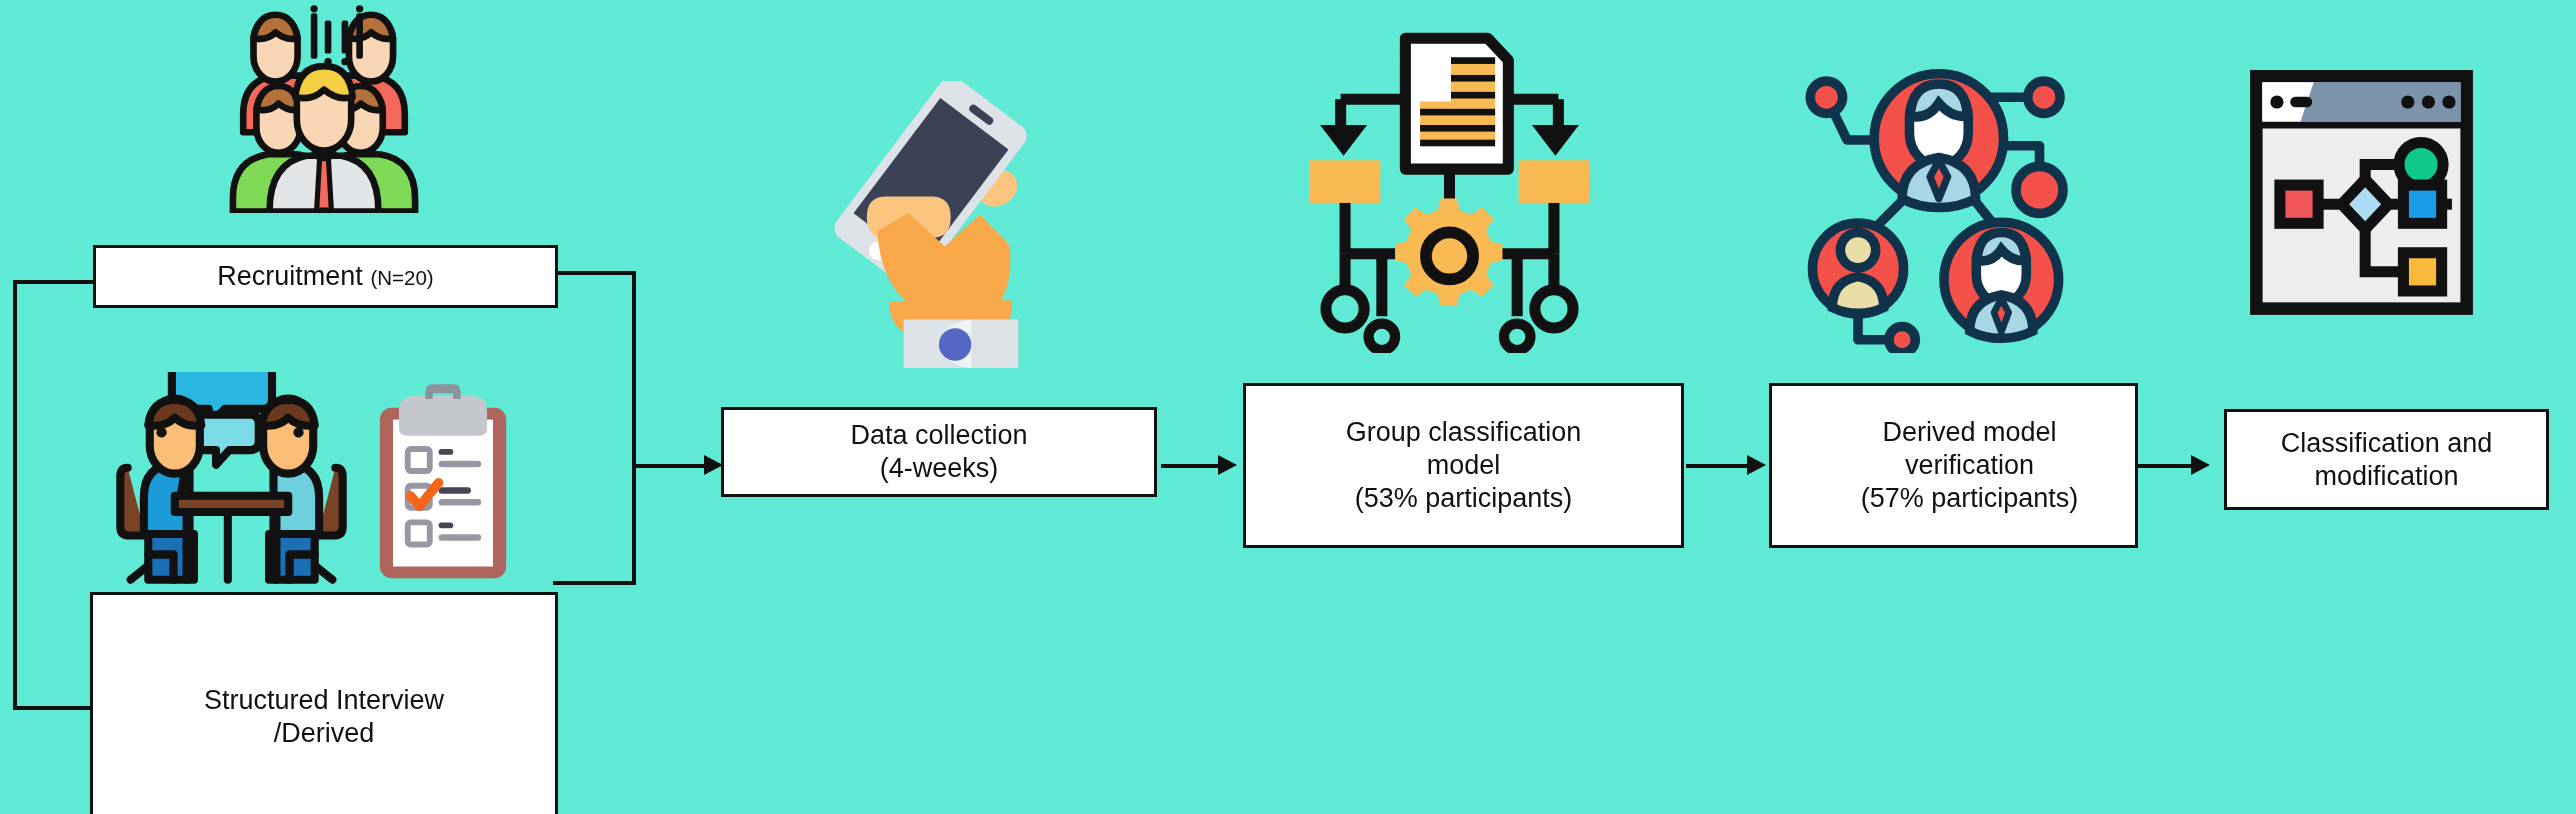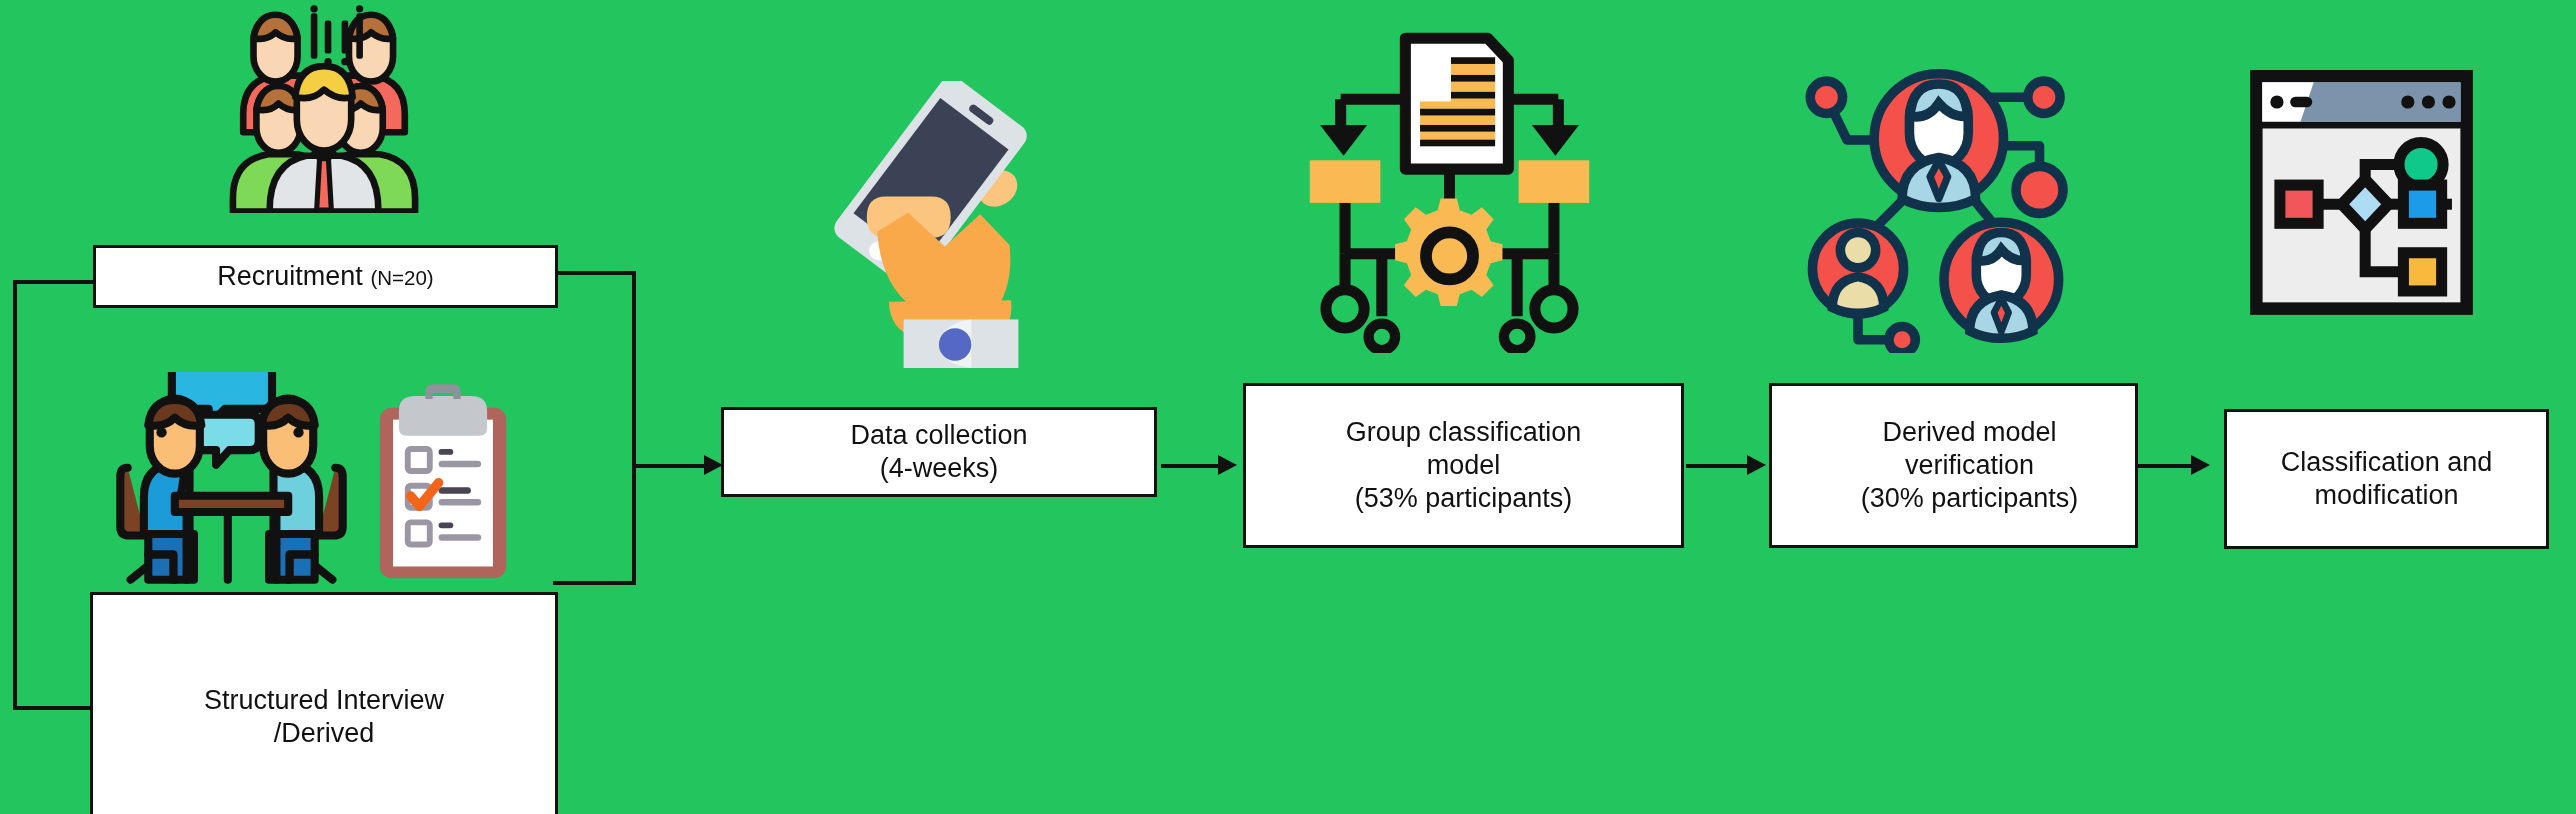--- a/index.html
+++ b/index.html
@@ -5,21 +5,21 @@
   html,body{margin:0;padding:0;background:#ffffff;}
   body{
     font-family:"Liberation Sans","DejaVu Sans",sans-serif;
     color:#111111;
     -webkit-font-smoothing:antialiased;
   }
   #canvas{
     position:relative;
     width:2576px;
     height:815px;
-    background:#22c55e;
+    background:#5eead4;
     overflow:hidden;
   }
   
   .pbox{
     position:absolute;
     box-sizing:border-box;
     border:3.7px solid #111111;
     background:#ffffff;
     display:flex;
     align-items:center;
@@ -354,25 +354,25 @@
       <span>Group classification</span><br>
       <span>model</span><br>
       <span>(53% participants)</span>
     </span>
   </div>
 
   <div class="pbox" style="left:1769px;top:383px;width:369px;height:165px;font-size:27px;padding-left:32px;">
     <span class="txt">
       <span>Derived model</span><br>
       <span>verification</span><br>
-      <span>(30% participants)</span>
-    </span>
-  </div>
-
-  <div class="pbox" style="left:2224px;top:409px;width:325px;height:140px;font-size:27px;">
+      <span>(57% participants)</span>
+    </span>
+  </div>
+
+  <div class="pbox" style="left:2224px;top:409px;width:325px;height:101px;font-size:27px;">
     <span class="txt">
       <span>Classification and</span><br>
       <span>modification</span>
     </span>
   </div>
 
 </div>
 
 
 </body></html>

